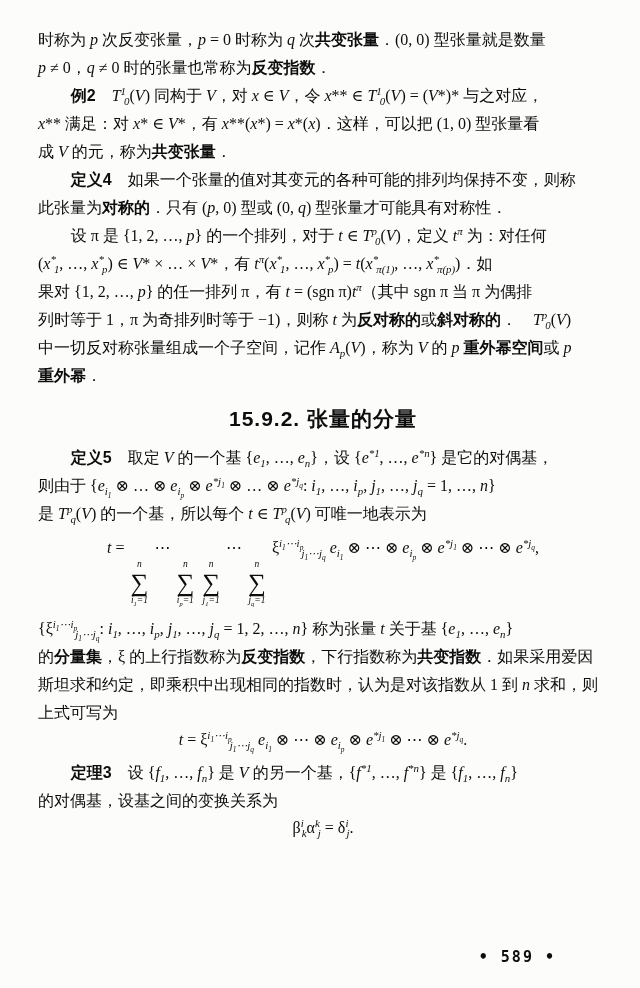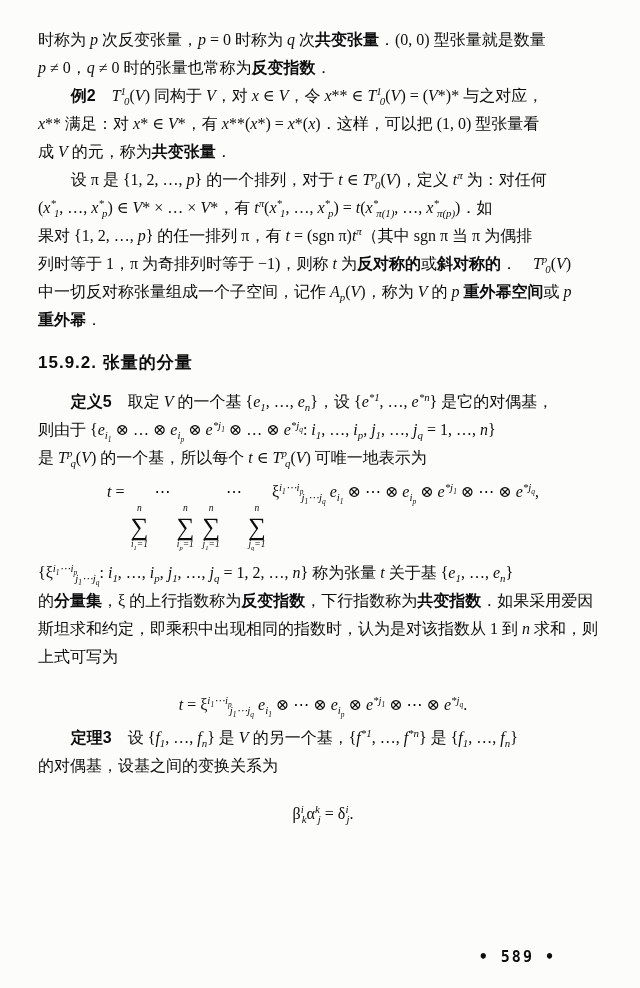--- a/index.html
+++ b/index.html
@@ -16,27 +16,28 @@
     overflow:hidden;
   }
   .para{margin:0;line-height:28px;text-align:justify;}
   .indent{text-indent:2.05em;}
   b{font-family:"Liberation Sans","DejaVu Sans",sans-serif;font-weight:bold;}
   i{font-style:italic;}
   sup,sub{font-size:68%;line-height:0;font-style:italic;}
   sup+sub{margin-left:-0.18em;}
   .heading{
     margin:16px 0 12px 0;
-    font-size:17px;font-weight:bold;
+    font-size:21px;font-weight:bold;
     letter-spacing:1px;line-height:26px;
     font-family:"Liberation Sans","DejaVu Sans",sans-serif;
+    text-align:center;
   }
   .formula{
     text-align:center;
-    margin:22px 0 7px 0;
+    margin:1px 0 7px 0;
     line-height:1.5;
     white-space:nowrap;
   }
   .formula.big{margin:8px 0 10px 0;}
   .sum{
     display:inline-flex;flex-direction:column;align-items:center;
     vertical-align:-0.9em;line-height:1;margin:0 2px;
   }
   .sum .lim{font-size:9.5px;line-height:1.1;font-style:italic;}
   .sum .sig{font-size:25px;line-height:1.0;}
@@ -49,20 +50,21 @@
 </head>
 <body>
 
 <div class="page">
 
   <p class="para">时称为 <i>p</i> 次反变张量，<i>p</i> = 0 时称为 <i>q</i> 次<b>共变张量</b>．(0, 0) 型张量就是数量<br><i>p</i> ≠ 0，<i>q</i> ≠ 0 时的张量也常称为<b>反变指数</b>．</p>
 
 
   <p class="para indent"><b>例2</b>　<i>T</i><sup>1</sup><sub>0</sub>(<i>V</i>) 同构于 <i>V</i>，对 <i>x</i> ∈ <i>V</i>，令 <i>x</i>** ∈ <i>T</i><sup>1</sup><sub>0</sub>(<i>V</i>) = (<i>V</i>*)* 与之对应，<br><i>x</i>** 满足：对 <i>x</i>* ∈ <i>V</i>*，有 <i>x</i>**(<i>x</i>*) = <i>x</i>*(<i>x</i>)．这样，可以把 (1, 0) 型张量看<br>成 <i>V</i> 的元，称为<b>共变张量</b>．</p>
 
+  <p class="para indent"><b>定义4</b>　如果一个张量的值对其变元的各种可能的排列均保持不变，则称<br>此张量为<b>对称的</b>．只有 (<i>p</i>, 0) 型或 (0, <i>q</i>) 型张量才可能具有对称性．</p>
 
   <p class="para indent">设 π 是 {1, 2, …, <i>p</i>} 的一个排列，对于 <i>t</i> ∈ <i>T</i><sup>p</sup><sub>0</sub>(<i>V</i>)，定义 <i>t</i><sup>π</sup> 为：对任何<br>(<i>x</i><sup>*</sup><sub>1</sub>, …, <i>x</i><sup>*</sup><sub>p</sub>) ∈ <i>V</i>* × … × <i>V</i>*，有 <i>t</i><sup>π</sup>(<i>x</i><sup>*</sup><sub>1</sub>, …, <i>x</i><sup>*</sup><sub>p</sub>) = <i>t</i>(<i>x</i><sup>*</sup><sub>π(1)</sub>, …, <i>x</i><sup>*</sup><sub>π(p)</sub>)．如<br>果对 {1, 2, …, <i>p</i>} 的任一排列 π，有 <i>t</i> = (sgn π)<i>t</i><sup>π</sup>（其中 sgn π 当 π 为偶排<br>列时等于 1，π 为奇排列时等于 −1)，则称 <i>t</i> 为<b>反对称的</b>或<b>斜对称的</b>．　<i>T</i><sup>p</sup><sub>0</sub>(<i>V</i>)<br>中一切反对称张量组成一个子空间，记作 <i>A</i><sub>p</sub>(<i>V</i>)，称为 <i>V</i> 的 <i>p</i> <b>重外幂空间</b>或 <i>p</i><br><b>重外幂</b>．</p>
 
   <h2 class="heading">15.9.2. 张量的分量</h2>
 
   <p class="para indent"><b>定义5</b>　取定 <i>V</i> 的一个基 {<i>e</i><sub>1</sub>, …, <i>e</i><sub>n</sub>}，设 {<i>e</i><sup>*1</sup>, …, <i>e</i><sup>*n</sup>} 是它的对偶基，<br>则由于 {<i>e</i><sub>i<sub>1</sub></sub> ⊗ … ⊗ <i>e</i><sub>i<sub>p</sub></sub> ⊗ <i>e</i><sup>*j<sub>1</sub></sup> ⊗ … ⊗ <i>e</i><sup>*j<sub>q</sub></sup>: <i>i</i><sub>1</sub>, …, <i>i</i><sub>p</sub>, <i>j</i><sub>1</sub>, …, <i>j</i><sub>q</sub> = 1, …, <i>n</i>}<br>是 <i>T</i><sup>p</sup><sub>q</sub>(<i>V</i>) 的一个基，所以每个 <i>t</i> ∈ <i>T</i><sup>p</sup><sub>q</sub>(<i>V</i>) 可唯一地表示为</p>
 
   <div class="formula big"><i>t</i> = <span class="sum">
         <span class="lim"><i>n</i></span>
         <span class="sig">∑</span>

